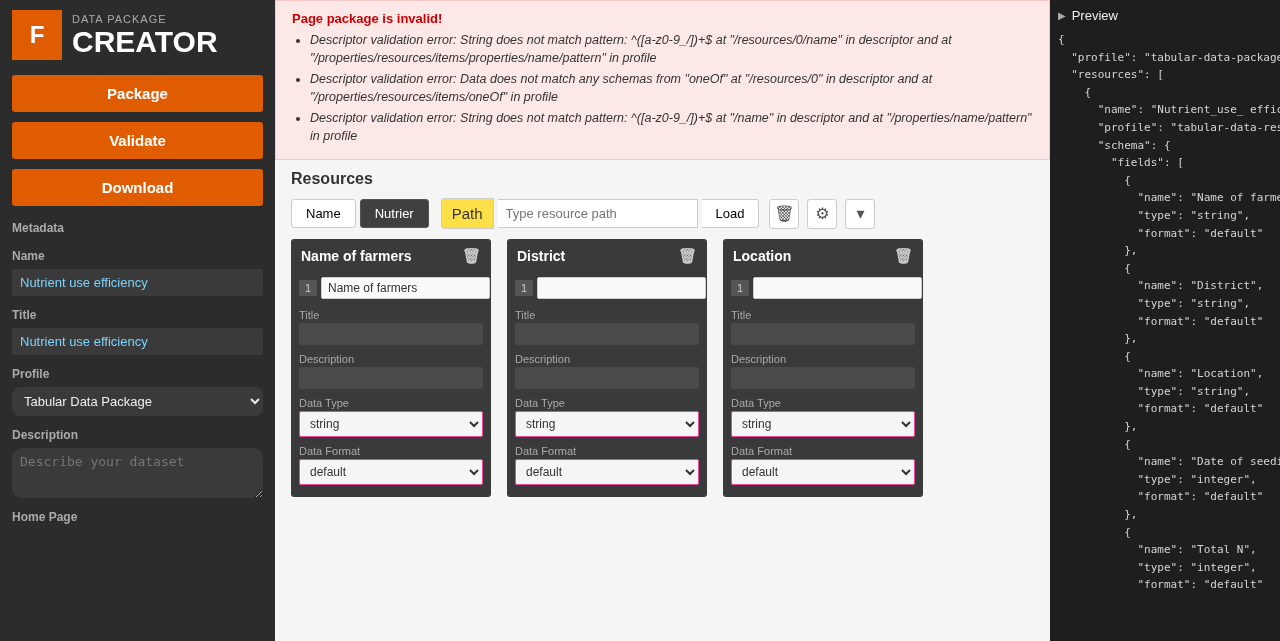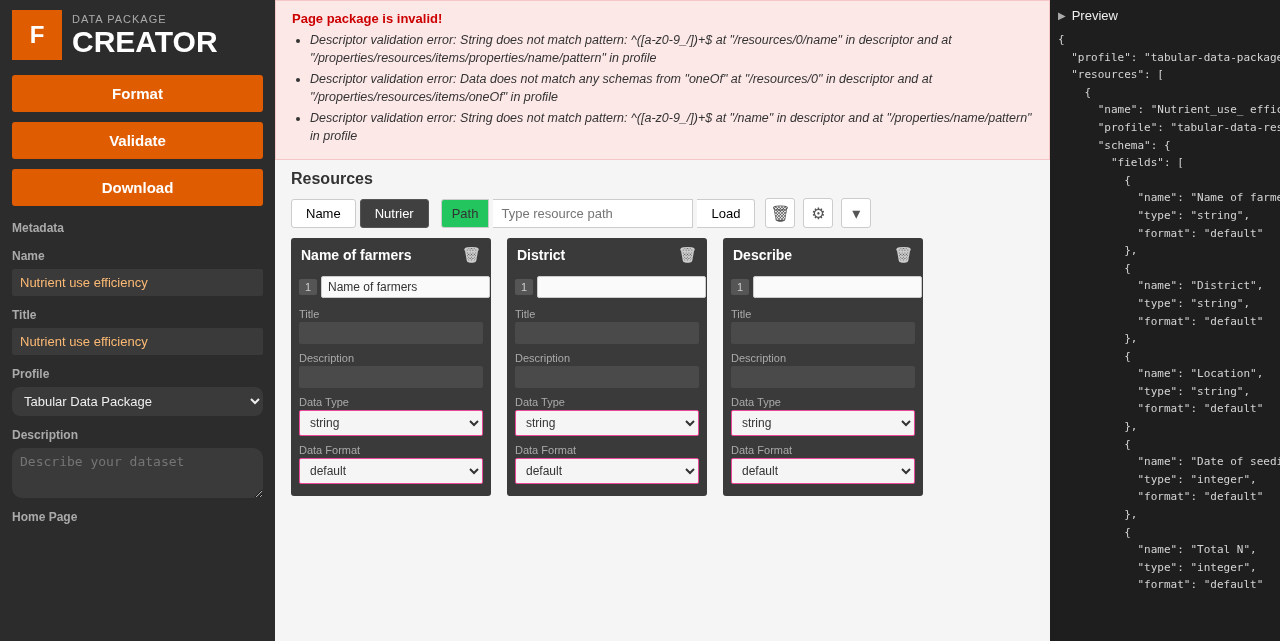--- a/index.html
+++ b/index.html
@@ -57,21 +57,21 @@
       font-size: 12px;
       font-weight: bold;
       padding: 10px 12px 4px 12px;
       text-transform: none;
     }
     .sidebar-input {
       margin: 2px 12px;
       padding: 6px 8px;
       background: #3a3a3a;
       border: none;
-      color: #fdba74;
+      color: #7dd3fc;
       font-size: 13px;
       width: calc(100% - 24px);
       border-radius: 2px;
     }
     .sidebar-input::placeholder { color: #888; }
     .sidebar-textarea {
       margin: 2px 12px;
       padding: 6px 8px;
       background: #3a3a3a;
       border: none;
@@ -148,24 +148,24 @@
       border-radius: 3px;
     }
     .res-tab.active {
       background: #404040;
       color: white;
       border-color: #555;
     }
     #path-label {
       margin-left: 8px;
       padding: 6px 10px;
-      background: #22c55e;
+      background: #fde047;
       border: 1px solid #ccc;
       border-radius: 3px 0 0 3px;
-      font-size: 13px;
+      font-size: 15px;
       color: #333;
     }
     #path-input {
       padding: 6px 8px;
       border: 1px solid #ccc;
       border-left: none;
       font-size: 13px;
       width: 200px;
       outline: none;
     }
@@ -308,21 +308,21 @@
 
 <div id="sidebar">
   <div id="sidebar-header">
     <div id="sidebar-logo">F</div>
     <div id="sidebar-title-block">
       <span id="sidebar-subtitle">DATA PACKAGE</span>
       <span id="sidebar-title">CREATOR</span>
     </div>
   </div>
 
-  <button class="sidebar-btn">Format</button>
+  <button class="sidebar-btn">Package</button>
   <button class="sidebar-btn">Validate</button>
   <button class="sidebar-btn">Download</button>
 
   <div class="sidebar-section-label">Metadata</div>
 
   <div class="sidebar-section-label">Name</div>
   <input class="sidebar-input" type="text" value="Nutrient use efficiency" style="">
 
   <div class="sidebar-section-label">Title</div>
   <input class="sidebar-input" type="text" value="Nutrient use efficiency" style="">
@@ -403,21 +403,21 @@
     <select class="field-row-select">
       <option>string</option>
     </select>
     <div class="field-row-label">Data Format</div>
     <select class="field-row-select">
       <option>default</option>
     </select>
   </div>
         <div class="field-card">
     <div class="field-card-header">
-      <span>Describe</span>
+      <span>Location</span>
       <span class="delete-icon">🗑</span>
     </div>
     <div class="field-card-input-row">
       <span class="field-card-num">1</span>
       <input class="field-card-val-input" value="" type="text" style="">
     </div>
     <div class="field-row-label">Title</div>
     <div class="field-row-text"></div>
     <div class="field-row-label">Description</div>
     <div class="field-row-text"></div>

